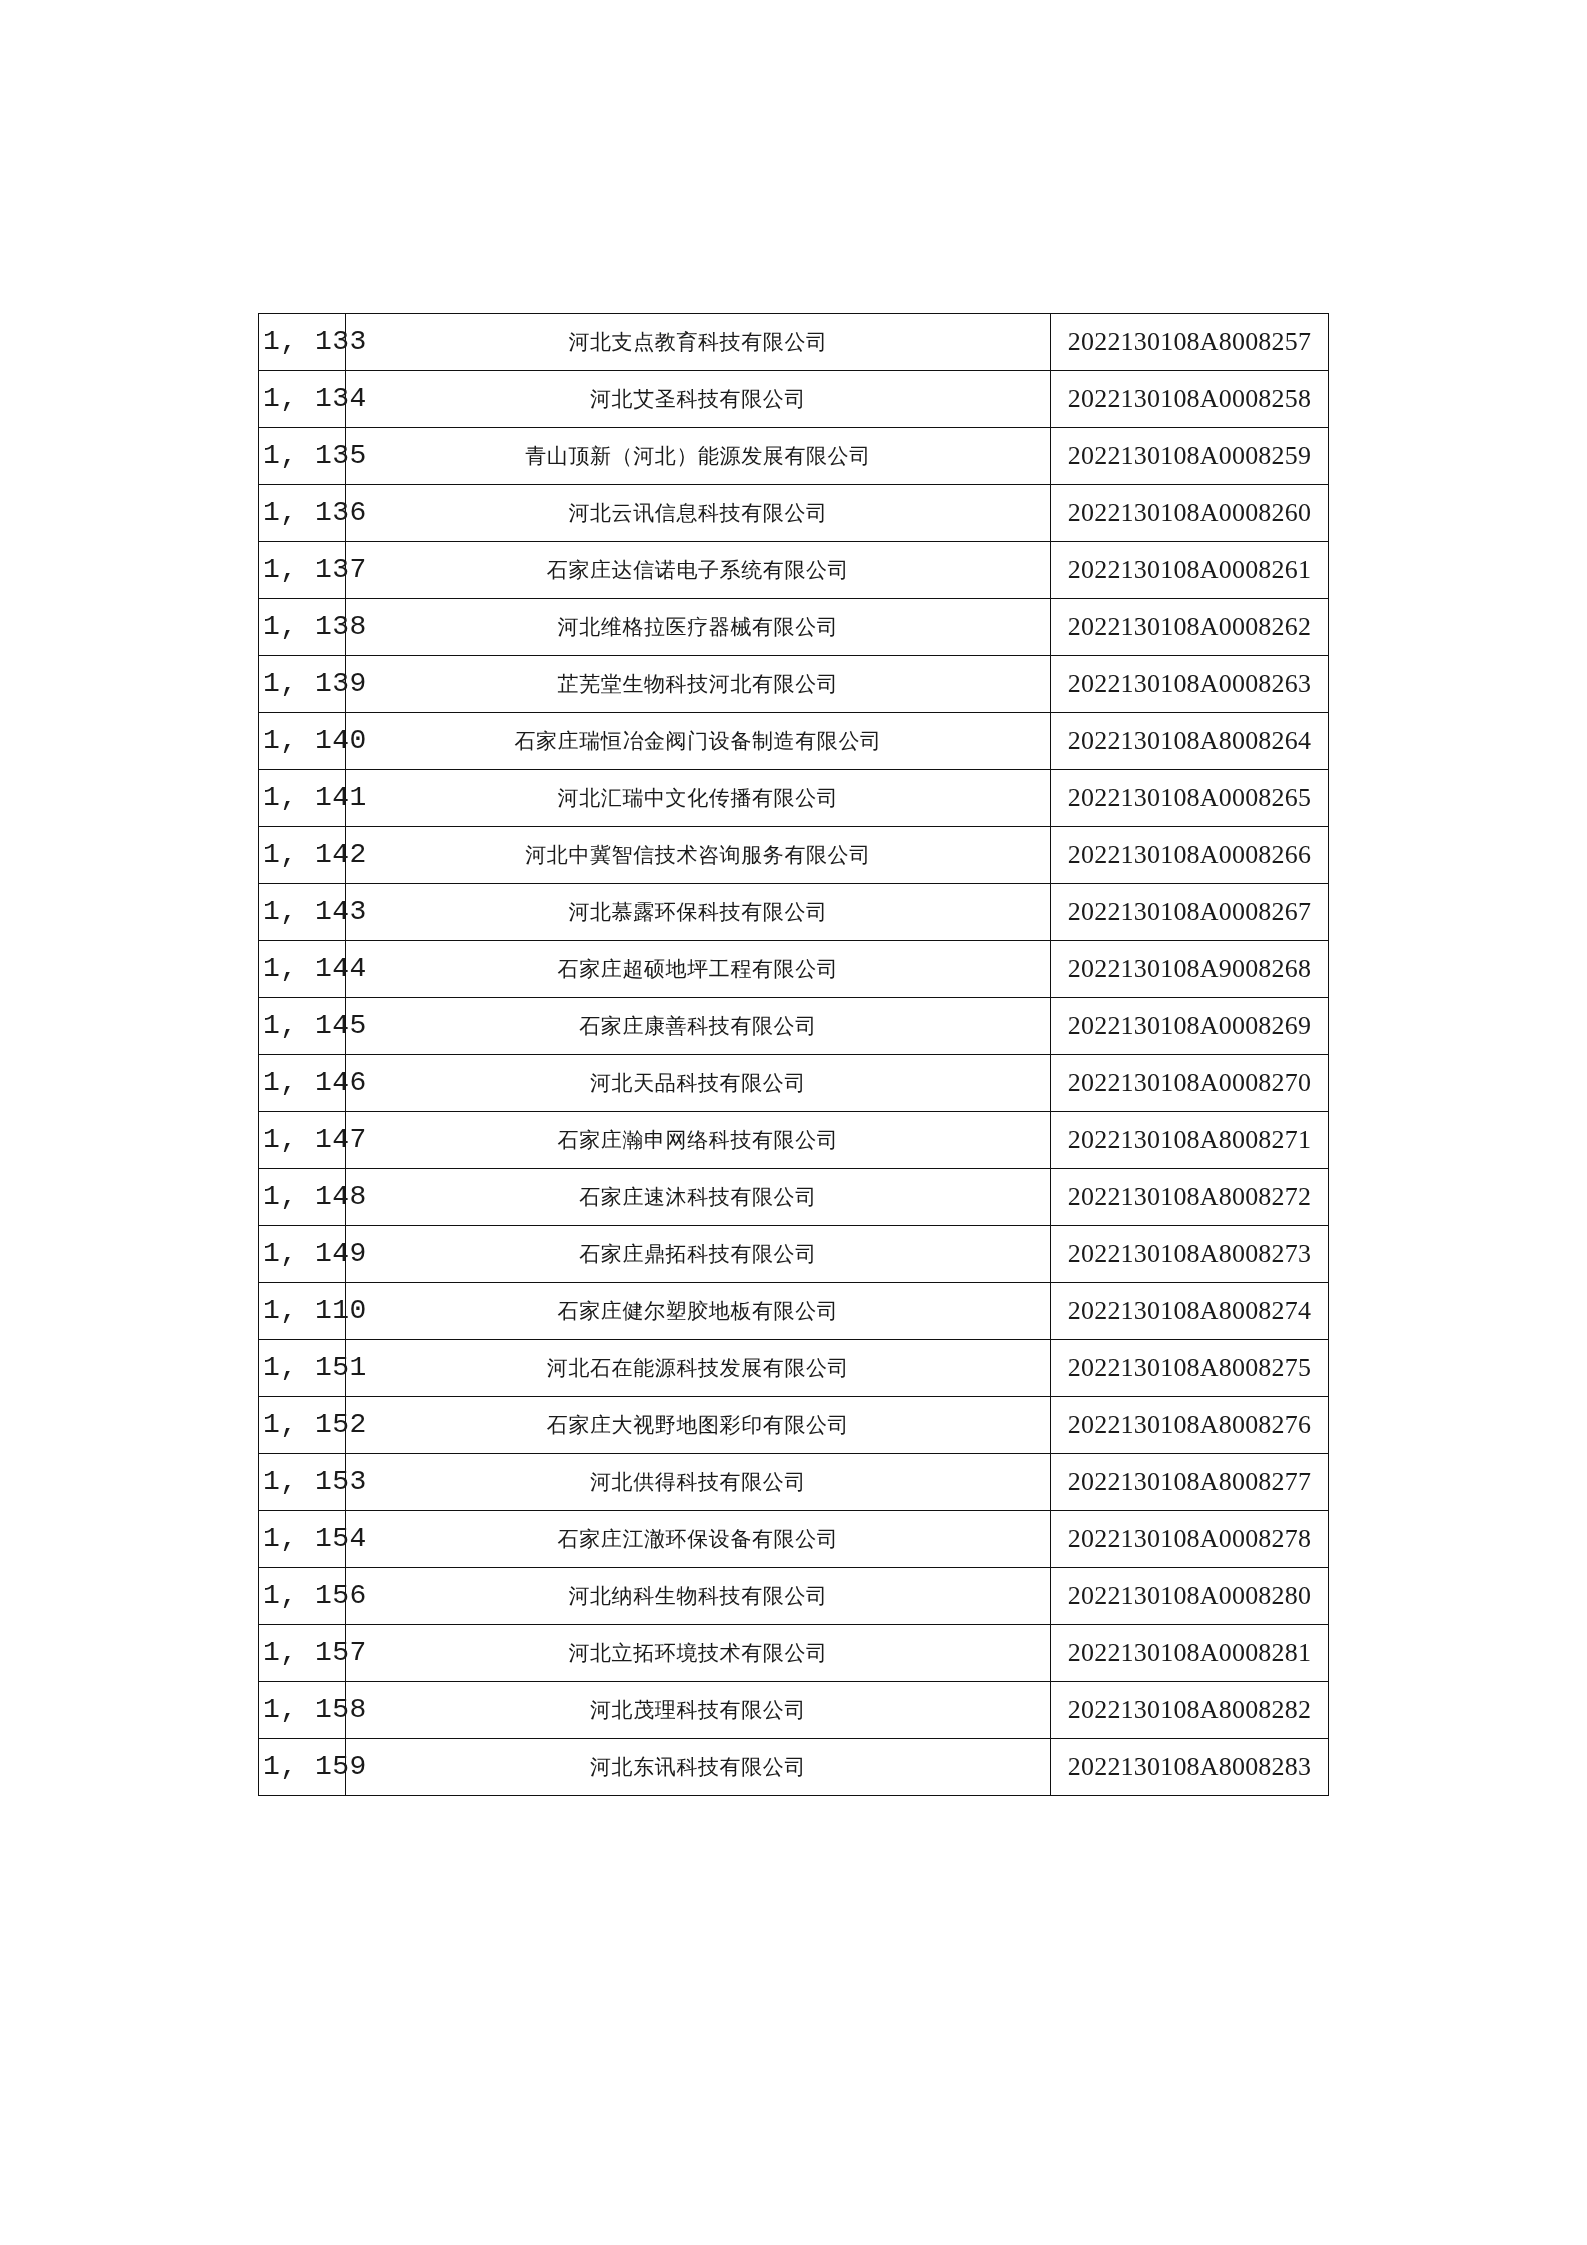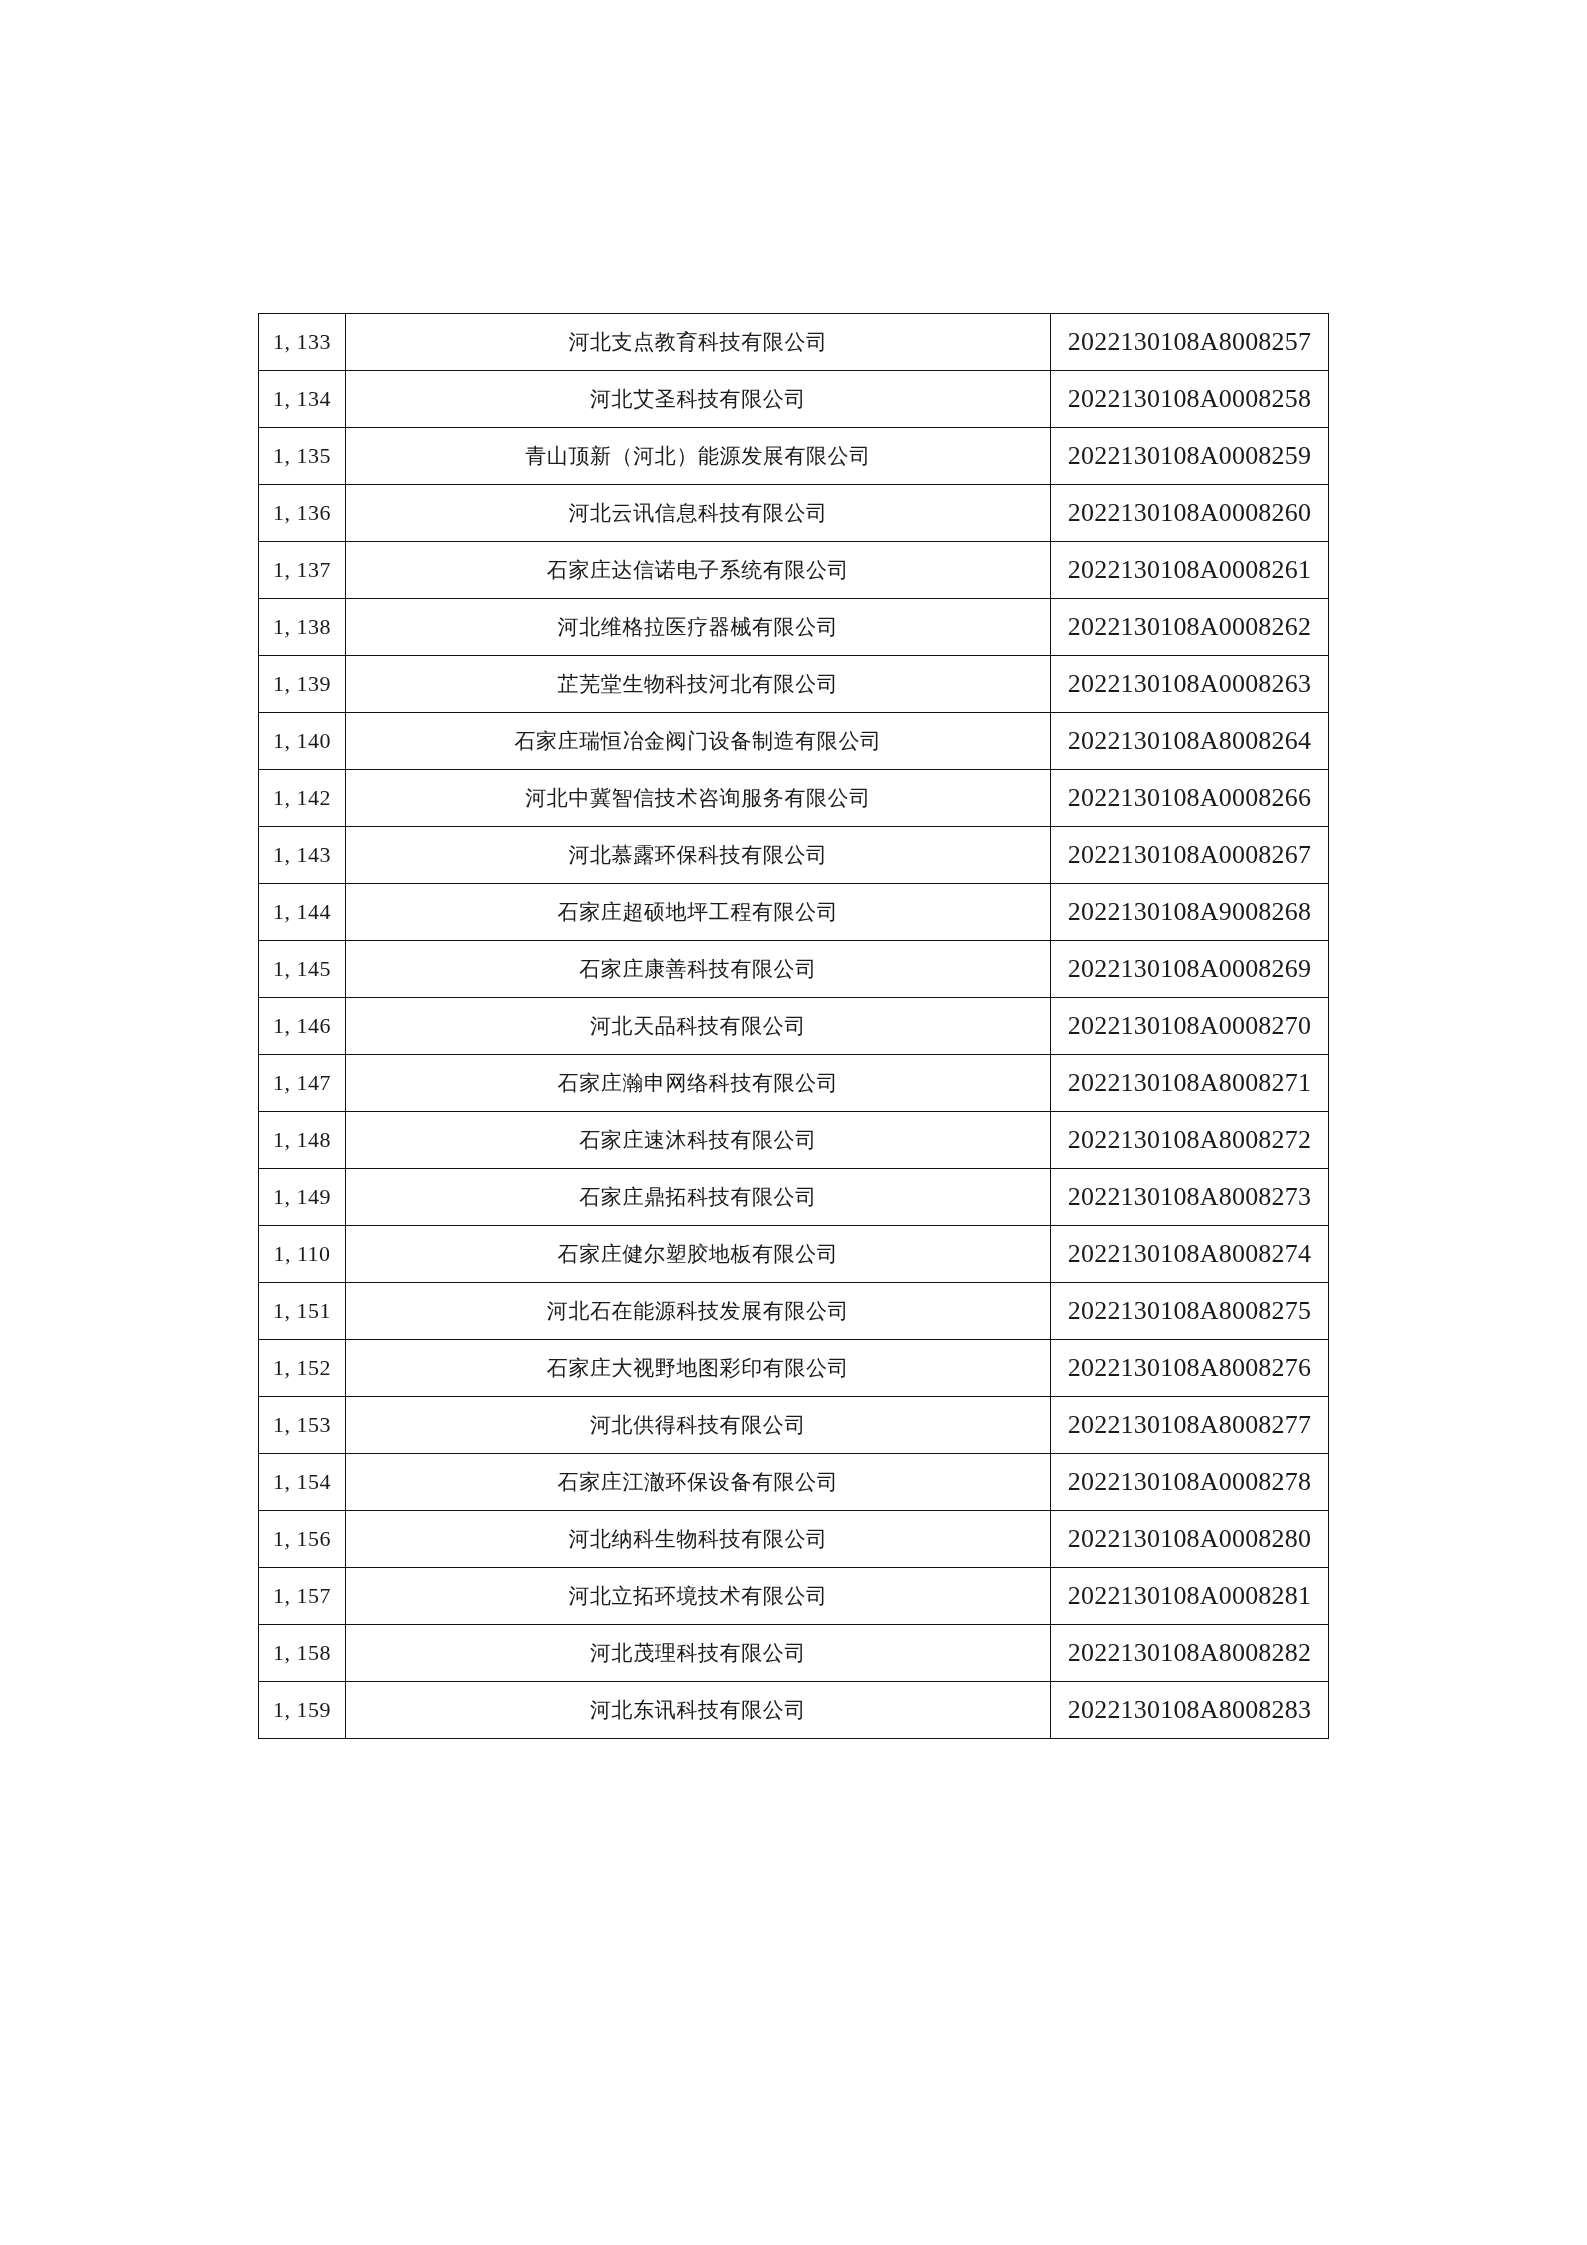--- a/index.html
+++ b/index.html
@@ -39,24 +39,24 @@
     padding: 0 4px;
     vertical-align: middle;
     text-align: center;
     line-height: 1.15;
   }
   col.c-index { width: 87px; }
   col.c-name  { width: 705px; }
   col.c-code  { width: 278px; }
 
   td.idx {
-    font-size: 22px;
+    font-size: 28px;
     letter-spacing: 0.5px;
     white-space: nowrap;
-    font-family: Liberation Serif, serif;
+    font-family: Liberation Mono, monospace;
   }
   td.name {
     font-size: 21px;
     font-family: "DejaVu Sans", "Liberation Sans", sans-serif;
     letter-spacing: 0.6px;
     white-space: nowrap;
   }
   td.code {
     font-size: 26px;
     letter-spacing: 0.2px;
@@ -110,20 +110,25 @@
             <td class="idx">1, 139</td>
             <td class="name">芷芜堂生物科技河北有限公司</td>
             <td class="code">2022130108A0008263</td>
           </tr>
           <tr>
             <td class="idx">1, 140</td>
             <td class="name">石家庄瑞恒冶金阀门设备制造有限公司</td>
             <td class="code">2022130108A8008264</td>
           </tr>
           <tr>
+            <td class="idx">1, 141</td>
+            <td class="name">河北汇瑞中文化传播有限公司</td>
+            <td class="code">2022130108A0008265</td>
+          </tr>
+          <tr>
             <td class="idx">1, 142</td>
             <td class="name">河北中冀智信技术咨询服务有限公司</td>
             <td class="code">2022130108A0008266</td>
           </tr>
           <tr>
             <td class="idx">1, 143</td>
             <td class="name">河北慕露环保科技有限公司</td>
             <td class="code">2022130108A0008267</td>
           </tr>
           <tr>

